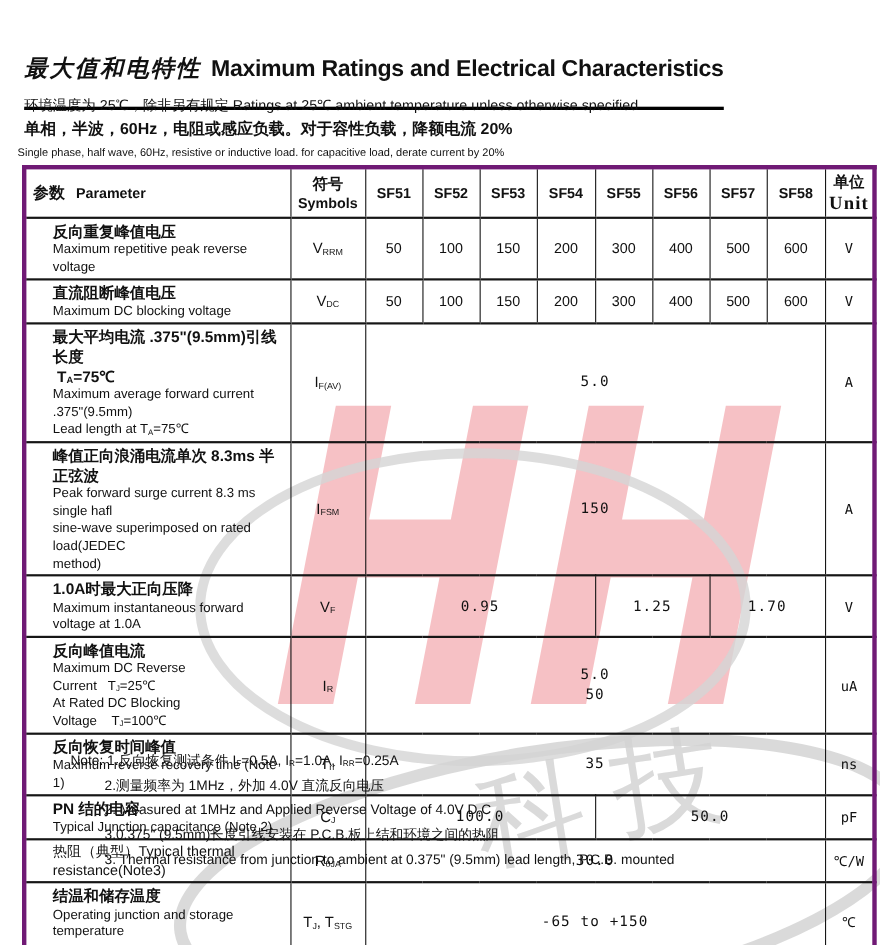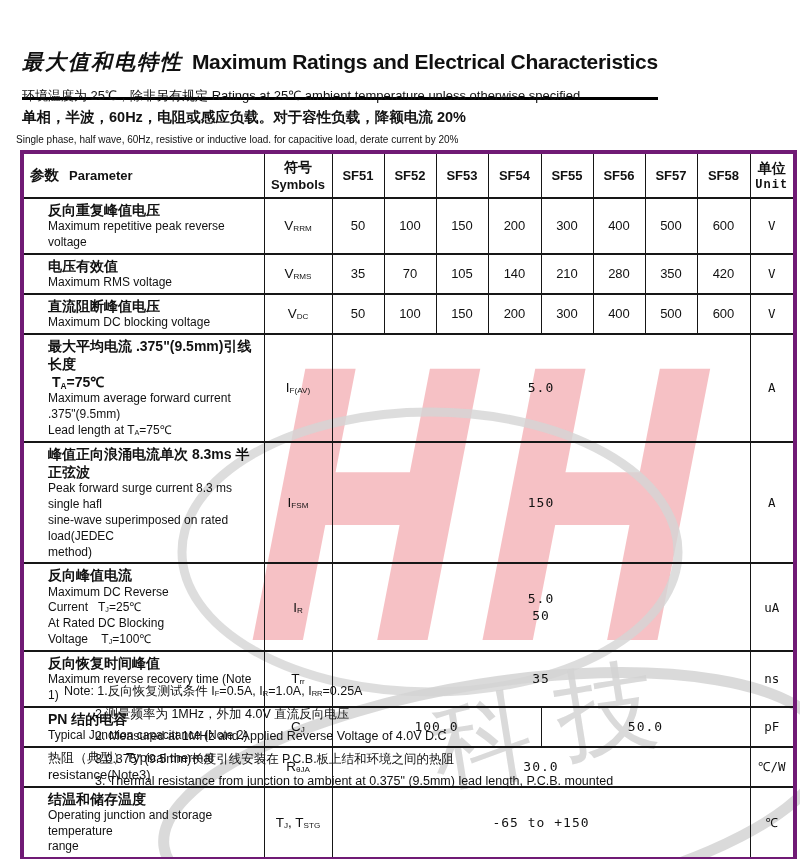--- a/index.html
+++ b/index.html
@@ -19,21 +19,21 @@
   table.spec{position:absolute;left:20px;top:150px;width:773px;z-index:1;
        border-collapse:collapse;table-layout:fixed;background:transparent;}
   .spec th,.spec td{border:1px solid #161616;border-top-width:2px;border-bottom-width:2px;
        padding:0;vertical-align:middle;overflow:hidden;}
   table.spec{border:4px solid #701a75;}
   .spec th{font-weight:bold;font-size:13px;text-align:center;}
   th.param-h{text-align:left;padding-left:6px;}
   th.param-h .zh-b{font-size:14.5px;margin-right:10px;}
   th.param-h .en-b{font-size:13px;}
   .zh-b{font-size:14px;}
-  .mono-b{font-family:Liberation Mono, monospace;font-size:12px;font-weight:bold;letter-spacing:1px;}
+  .mono-b{font-family:Liberation Serif, serif;font-size:17px;font-weight:bold;letter-spacing:1px;}
   td.param{text-align:left;padding:2px 3px 2px 24px;}
   td.param .zh{font-size:14px;font-weight:600;line-height:1.3;}
   td.param .en{font-size:12px;font-weight:400;line-height:1.32;}
   td.param .mix{font-size:13px;font-weight:500;line-height:1.3;}
   td.sym{text-align:center;font-size:13.5px;}
   td.val{text-align:center;font-size:13px;}
   td.val.mono{font-family:"DejaVu Sans Mono",monospace;font-size:13px;letter-spacing:1px;}
   td.val .vline{line-height:1.35;}
   td.unit{text-align:center;font-family:"DejaVu Sans Mono",monospace;font-size:12.5px;}
   sub{font-size:0.6em;vertical-align:-0.18em;line-height:0;}
@@ -109,36 +109,20 @@
           <td class="val">50</td>
           <td class="val">100</td>
           <td class="val">150</td>
           <td class="val">200</td>
           <td class="val">300</td>
           <td class="val">400</td>
           <td class="val">500</td>
           <td class="val">600</td>
           <td class="unit">V</td>
         </tr>
-        <tr style="height: 34px;">
-          <td class="param">
-            <div class="zh">电压有效值</div>
-            <div class="en">Maximum RMS voltage</div>
-          </td>
-          <td class="sym">V<sub>RMS</sub></td>
-          <td class="val">35</td>
-          <td class="val">70</td>
-          <td class="val">105</td>
-          <td class="val">140</td>
-          <td class="val">210</td>
-          <td class="val">280</td>
-          <td class="val">350</td>
-          <td class="val">420</td>
-          <td class="unit">V</td>
-        </tr>
         <tr style="height: 33px;">
           <td class="param">
             <div class="zh">直流阻断峰值电压</div>
             <div class="en">Maximum DC blocking voltage</div>
           </td>
           <td class="sym">V<sub>DC</sub></td>
           <td class="val">50</td>
           <td class="val">100</td>
           <td class="val">150</td>
           <td class="val">200</td>
@@ -163,20 +147,31 @@
           <td class="param">
             <div class="zh">峰值正向浪涌电流单次 8.3ms 半正弦波</div>
             <div class="en">Peak forward surge current 8.3 ms single hafl</div>
             <div class="en">sine-wave superimposed on rated load(JEDEC</div>
             <div class="en">method)</div>
           </td>
           <td class="sym">I<sub>FSM</sub></td>
           <td class="val mono" colspan="8">150</td>
           <td class="unit">A</td>
         </tr>
+        <tr style="height: 36px;">
+          <td class="param">
+            <div class="zh">1.0A时最大正向压降</div>
+            <div class="en">Maximum instantaneous forward voltage at 1.0A</div>
+          </td>
+          <td class="sym">V<sub>F</sub></td>
+          <td class="val mono" colspan="4">0.95</td>
+          <td class="val mono" colspan="2">1.25</td>
+          <td class="val mono" colspan="2">1.70</td>
+          <td class="unit">V</td>
+        </tr>
         <tr style="height: 54px;">
           <td class="param">
             <div class="zh">反向峰值电流</div>
             <div class="en">Maximum DC Reverse Current&nbsp;&nbsp;&nbsp;T<sub>J</sub>=25℃</div>
             <div class="en">At Rated DC Blocking Voltage&nbsp;&nbsp;&nbsp;&nbsp;T<sub>J</sub>=100℃</div>
           </td>
           <td class="sym">I<sub>R</sub></td>
           <td class="val mono" colspan="8">
             <div class="vline">5.0</div>
             <div class="vline">50</div>

